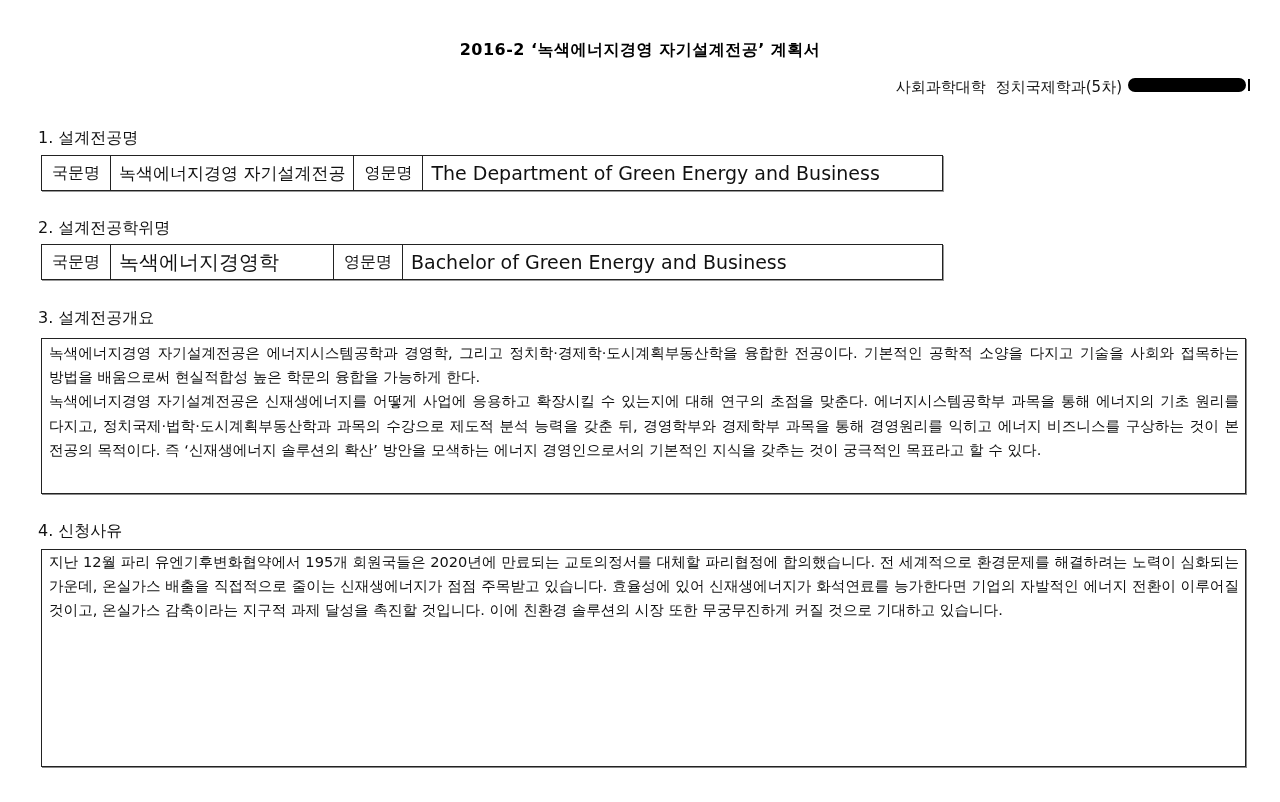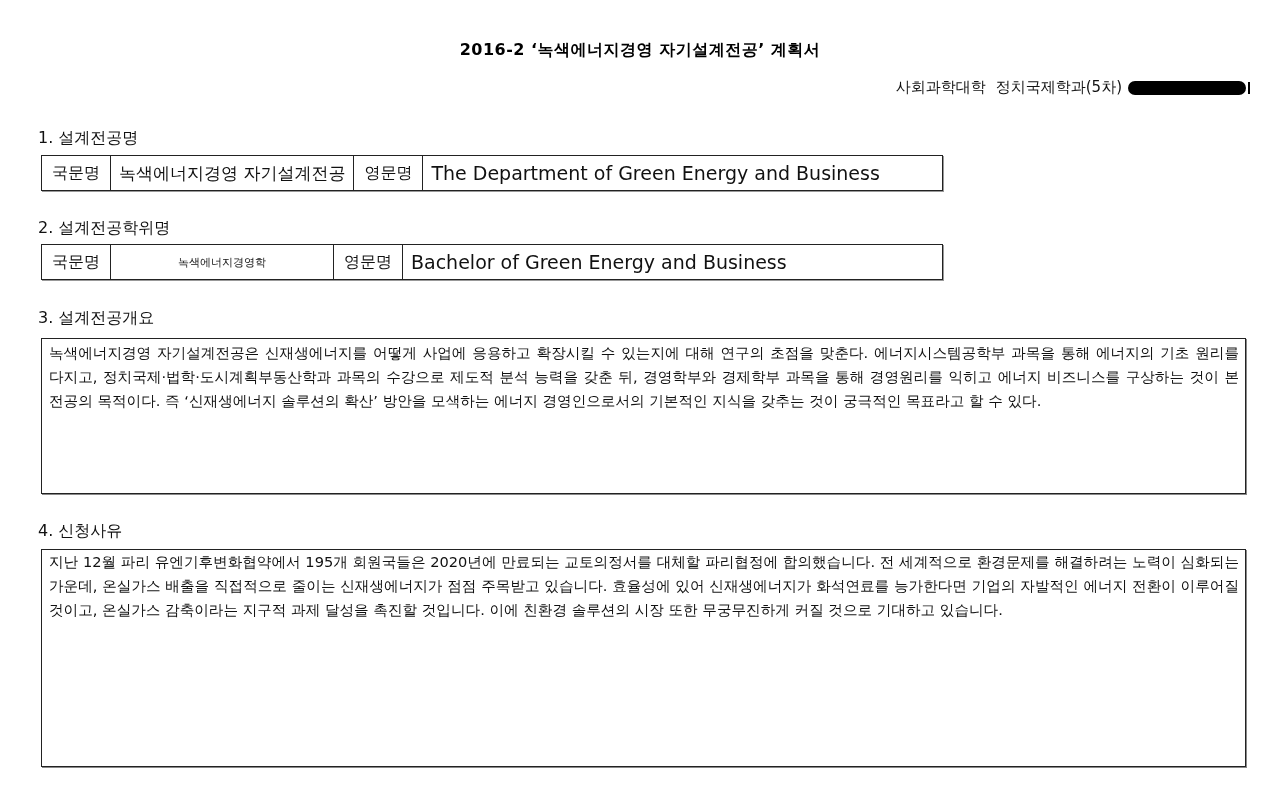--- a/index.html
+++ b/index.html
@@ -26,21 +26,20 @@
       letter-spacing: 0.5px;
       color: #000;
     }
     .author-line {
       position: absolute;
       top: 78px;
       right: 34px;
       font-size: 15px;
       color: #111;
       display: flex;
-      align-items: center;
       white-space: nowrap;
     }
     .author-line .sp { display: inline-block; width: 10px; }
     .redaction {
       display: inline-block;
       width: 118px;
       height: 14px;
       background: #000;
       border-radius: 8px;
       margin-left: 6px;
@@ -80,21 +79,21 @@
     .name-table td.lbl {
       text-align: center;
       font-size: 16px;
       padding: 0 6px;
       margin-top: 46px;
     }
     .t1 .c1 { width: 56px; }
     .t1 .c2 { width: 206px; font-size: 17px; }
     .t1 .c3 { width: 56px; }
     .t2 .c1 { width: 56px; }
-    .t2 .c2 { width: 206px; font-size: 11px; text-align: center; }
+    .t2 .c2 { width: 206px; font-size: 20px; }
     .t2 .c3 { width: 56px; }
     .text-box {
       position: absolute;
       left: 41px;
       width: 1190px;
       border: 1.5px solid #222;
       box-shadow: 1px 1px 0 #888;
       padding: 2px 6px 4px 7px;
       font-size: 14.6px;
       line-height: 24.2px;
@@ -140,20 +139,21 @@
       <td class="lbl c1">국문명</td>
       <td class="c2">녹색에너지경영학</td>
       <td class="lbl c3">영문명</td>
       <td class="c4">Bachelor of Green Energy and Business</td>
     </tr>
   </tbody>
     </table>
 
   <div class="section-heading" style="top:308px;">3. 설계전공개요</div>
   <div class="text-box" style="top:338px; height:148px;">
+    <p>녹색에너지경영 자기설계전공은 에너지시스템공학과 경영학, 그리고 정치학·경제학·도시계획부동산학을 융합한 전공이다. 기본적인 공학적 소양을 다지고 기술을 사회와 접목하는 방법을 배움으로써 현실적합성 높은 학문의 융합을 가능하게 한다.</p>
     <p>녹색에너지경영 자기설계전공은 신재생에너지를 어떻게 사업에 응용하고 확장시킬 수 있는지에 대해 연구의 초점을 맞춘다. 에너지시스템공학부 과목을 통해 에너지의 기초 원리를 다지고, 정치국제·법학·도시계획부동산학과 과목의 수강으로 제도적 분석 능력을 갖춘 뒤, 경영학부와 경제학부 과목을 통해 경영원리를 익히고 에너지 비즈니스를 구상하는 것이 본 전공의 목적이다. 즉 ‘신재생에너지 솔루션의 확산’ 방안을 모색하는 에너지 경영인으로서의 기본적인 지식을 갖추는 것이 궁극적인 목표라고 할 수 있다.</p>
   </div>
 
   <div class="section-heading" style="top:521px;">4. 신청사유</div>
   <div class="text-box" style="top:549px; height:212px; padding-top:0;">
     <p>지난 12월 파리 유엔기후변화협약에서 195개 회원국들은 2020년에 만료되는 교토의정서를 대체할 파리협정에 합의했습니다. 전 세계적으로 환경문제를 해결하려는 노력이 심화되는 가운데, 온실가스 배출을 직접적으로 줄이는 신재생에너지가 점점 주목받고 있습니다. 효율성에 있어 신재생에너지가 화석연료를 능가한다면 기업의 자발적인 에너지 전환이 이루어질 것이고, 온실가스 감축이라는 지구적 과제 달성을 촉진할 것입니다. 이에 친환경 솔루션의 시장 또한 무궁무진하게 커질 것으로 기대하고 있습니다.</p>
   </div>
 
 </div>
 

